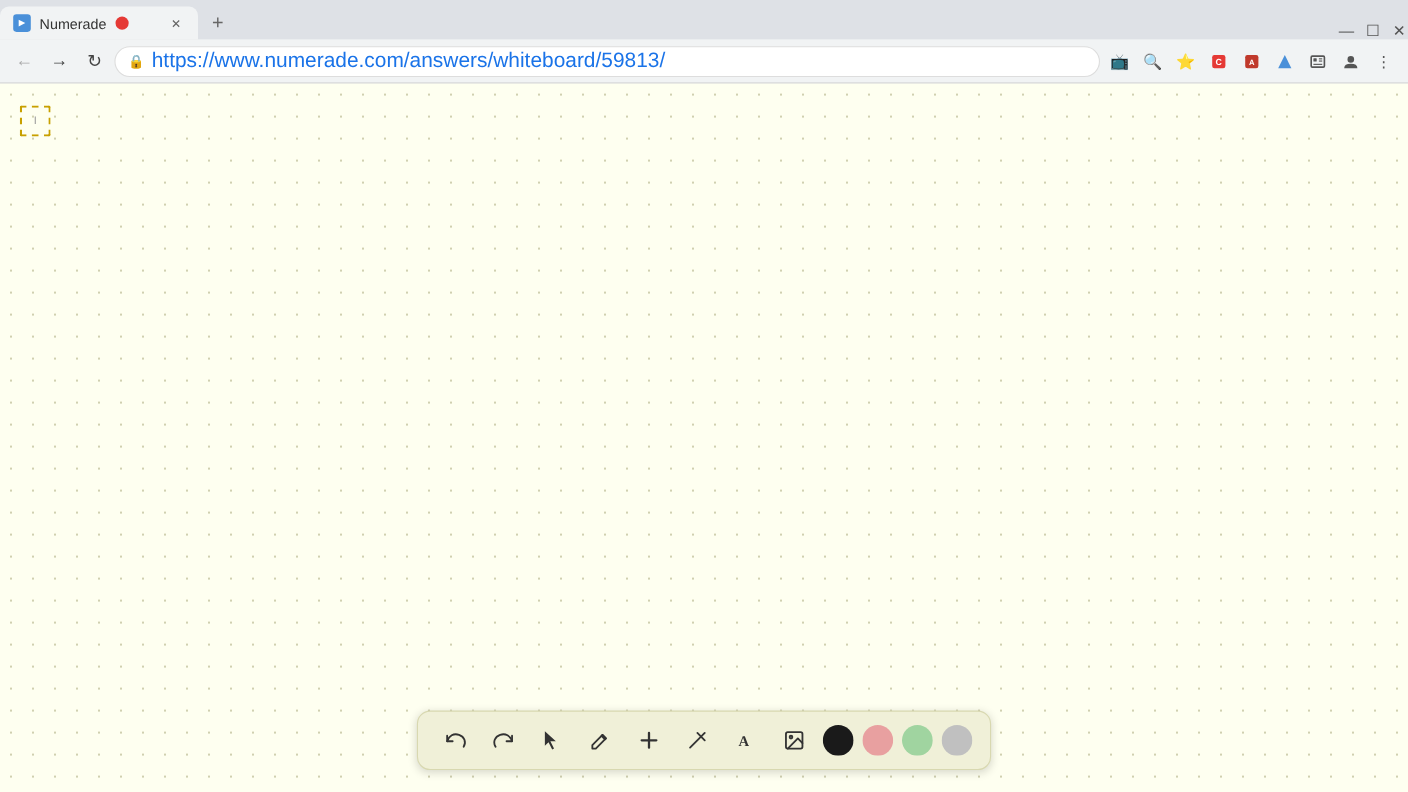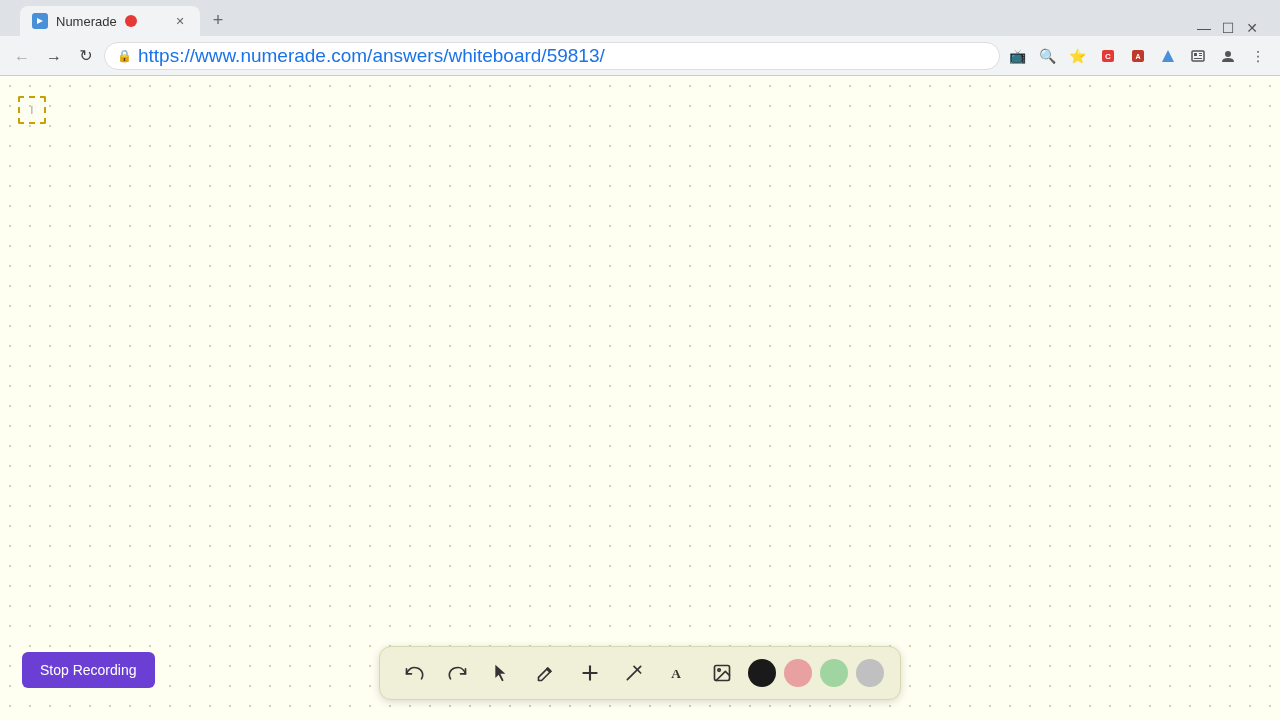--- a/index.html
+++ b/index.html
@@ -3,21 +3,21 @@
   <meta charset="utf-8">
   <style>
     * { margin: 0; padding: 0; box-sizing: border-box; }
     body { width: 1280px; height: 720px; overflow: hidden; font-family: Arial, sans-serif; background: #f5f5f5; }
 
     .tab-bar {
       height: 36px;
       background: #dee1e6;
       display: flex;
       align-items: flex-end;
-      padding: 0 20px;
+      padding: 0 0;
     }
 
     .tab {
       display: flex;
       align-items: center;
       background: #f1f3f4;
       border-radius: 8px 8px 0 0;
       padding: 0 12px;
       height: 30px;
       font-size: 13px;
@@ -333,21 +333,20 @@
     </div>
   </div>
 </div>
 
 <div class="whiteboard-container">
 
   <div class="selection-indicator">
     <span style="color:#999; font-size:10px;">I</span>
   </div>
 
-  <button class="stop-recording-btn">Stop Recording</button>
 
   <div class="bottom-toolbar">
 
     <div class="toolbar-tool">
       <svg class="icon-svg" viewBox="0 0 24 24" fill="none" stroke="#333" stroke-width="2" stroke-linecap="round" stroke-linejoin="round">
         <path d="M3 7v6h6"></path>
         <path d="M3 13C5 7 10 4 16 6s8 8 5 13"></path>
       </svg>
     </div>
 

